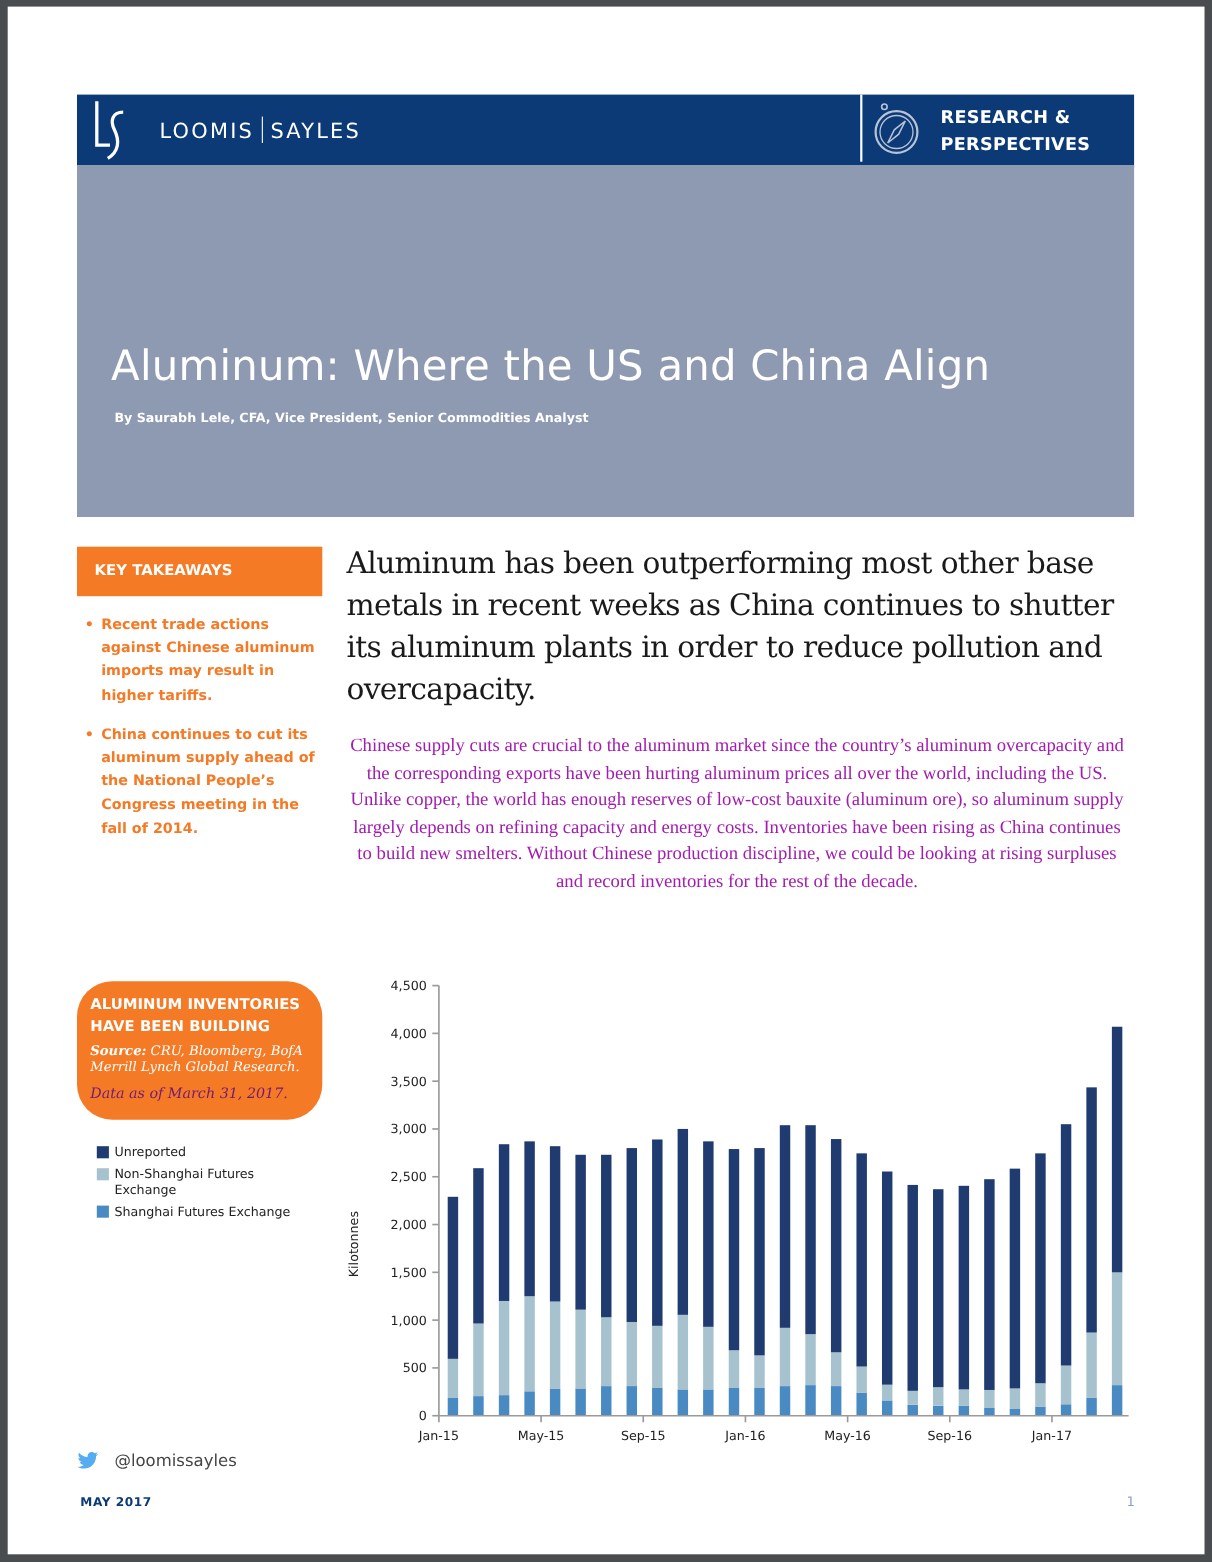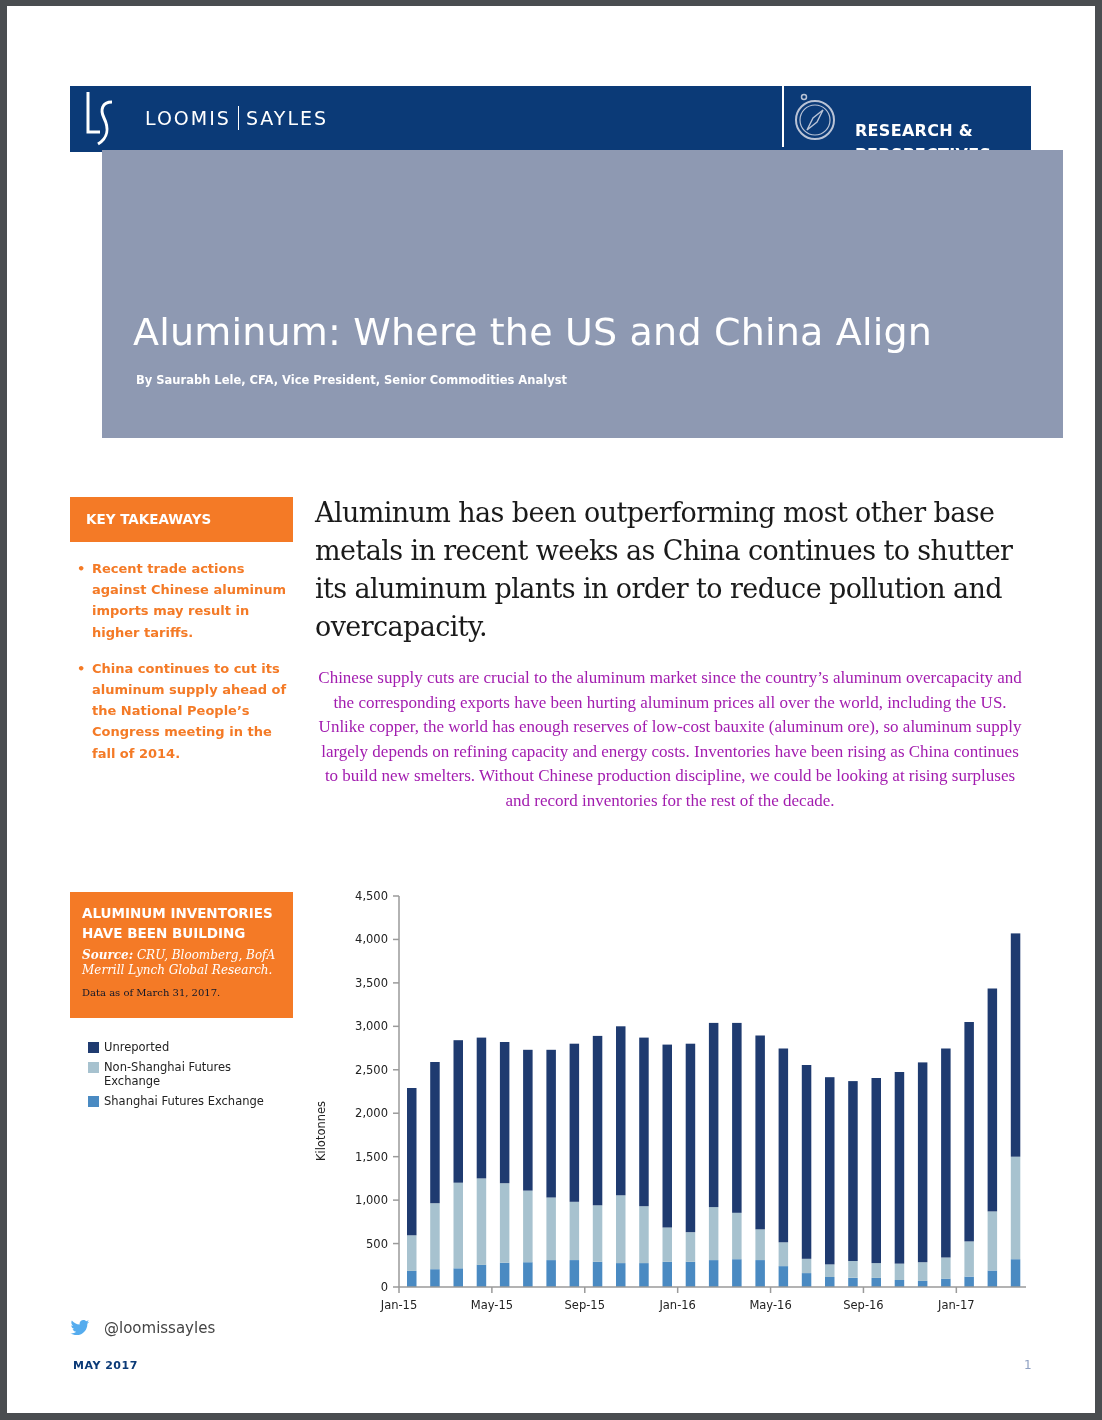--- a/index.html
+++ b/index.html
@@ -23,26 +23,25 @@
   .brand-name {
     position: absolute; left: 75px; top: 20px; color: #fff;
     font-family: "DejaVu Sans", sans-serif; font-size: 19px; letter-spacing: 2px;
     white-space: nowrap;
   }
   .brand-name .sep { display: inline-block; width: 1px; height: 24px; background:#fff; vertical-align: -5px; margin: 0 7px; }
   .hdr-divider { position: absolute; left: 712px; top: 0; width: 2px; height: 61px; background: #ffffff; }
   .compass { position: absolute; left: 722px; top: 6px; width: 46px; height: 50px; }
   .rp-label {
     position: absolute; left: 785px; top: 9px; color: #fff; font-weight: bold;
-    font-size: 16px; line-height: 24px; letter-spacing: 0.3px; margin-top: 24px;
+    font-size: 16px; line-height: 24px; letter-spacing: 0.3px;
   }
   .hero {
-    position: absolute; left: 63px; top: 144px; width: 961px; height: 288px;
+    position: absolute; left: 63px; top: 144px; width: 961px; height: 320px;
     background: #8e99b2;
-    margin-left: 32px;
   }
   .hero-title {
     position: absolute; left: 31px; top: 160px; color: #fff; font-size: 38px;
     font-family: "DejaVu Sans", sans-serif; white-space: nowrap; letter-spacing: 0.2px;
   }
   .hero-byline {
     position: absolute; left: 34px; top: 223px; color: #fff; font-size: 11.5px; font-weight: bold;
     white-space: nowrap;
   }
   
@@ -56,33 +55,33 @@
     position: absolute; left: 70px; top: 552px; width: 222px; margin: 0; padding: 0; list-style: none;
   }
   .takeaways li {
     position: relative; padding-left: 15px; color: #f47a26; font-weight: bold;
     font-size: 13px; line-height: 21.2px; margin-bottom: 15px;
   }
   .takeaways li::before {
     content: "•"; position: absolute; left: 0; top: 0; color: #f47a26;
   }
   .chart-box {
-    position: absolute; left: 63px; top: 886px; width: 223px; height: 126px; background: #f47a26;
+    position: absolute; left: 63px; top: 886px; width: 223px; height: 126px; background: #f47a26; border-radius: 32px;
   }
   .chart-box .t {
     position: absolute; left: 12px; top: 11px; color: #fff; font-weight: bold; font-size: 13.5px; line-height: 20px;
   }
   .chart-box .src {
     position: absolute; left: 12px; top: 56px; color: #fff; font-family: "DejaVu Serif", serif;
     font-style: italic; font-size: 12px; line-height: 15px; width: 210px;
   }
   .chart-box .src b { font-weight: bold; }
   .chart-box .asof {
-    position: absolute; left: 12px; top: 95px; color: #0f172a; font-family: "DejaVu Serif", serif;
-    font-size: 10px;
+    position: absolute; left: 12px; top: 95px; color: #701a75; font-family: "DejaVu Serif", serif;
+    font-style: italic; font-size: 13px;
   }
   .legend { position: absolute; left: 81px; top: 1034px; width: 200px; }
   .legend .item { position: relative; padding-left: 16px; font-size: 11.5px; color: #222; line-height: 14px; margin-bottom: 6px; }
   .legend .sw { position: absolute; left: 0; top: 2px; width: 11px; height: 11px; }
   
   .headline {
     position: absolute; left: 308px; top: 488px; width: 720px; margin: 0;
     font-family: "DejaVu Serif", serif; font-weight: normal; font-size: 27px; line-height: 38px;
     color: #1a1a1a; letter-spacing: -0.6px;
   }

